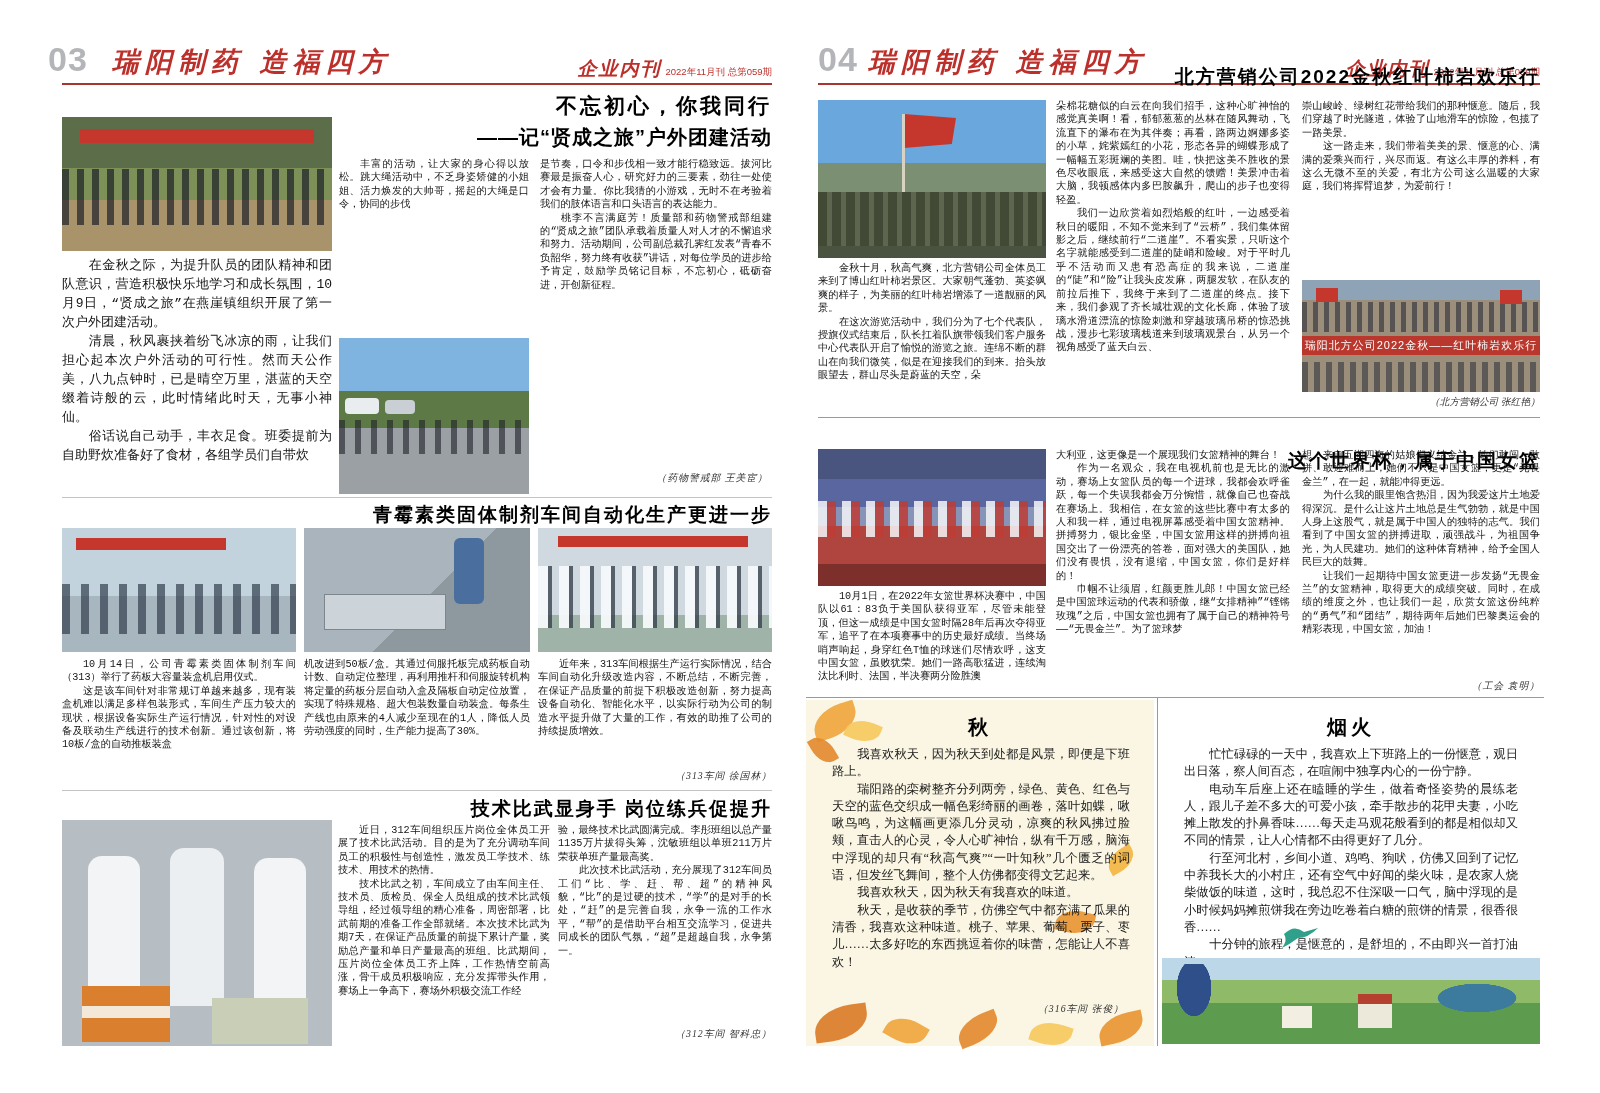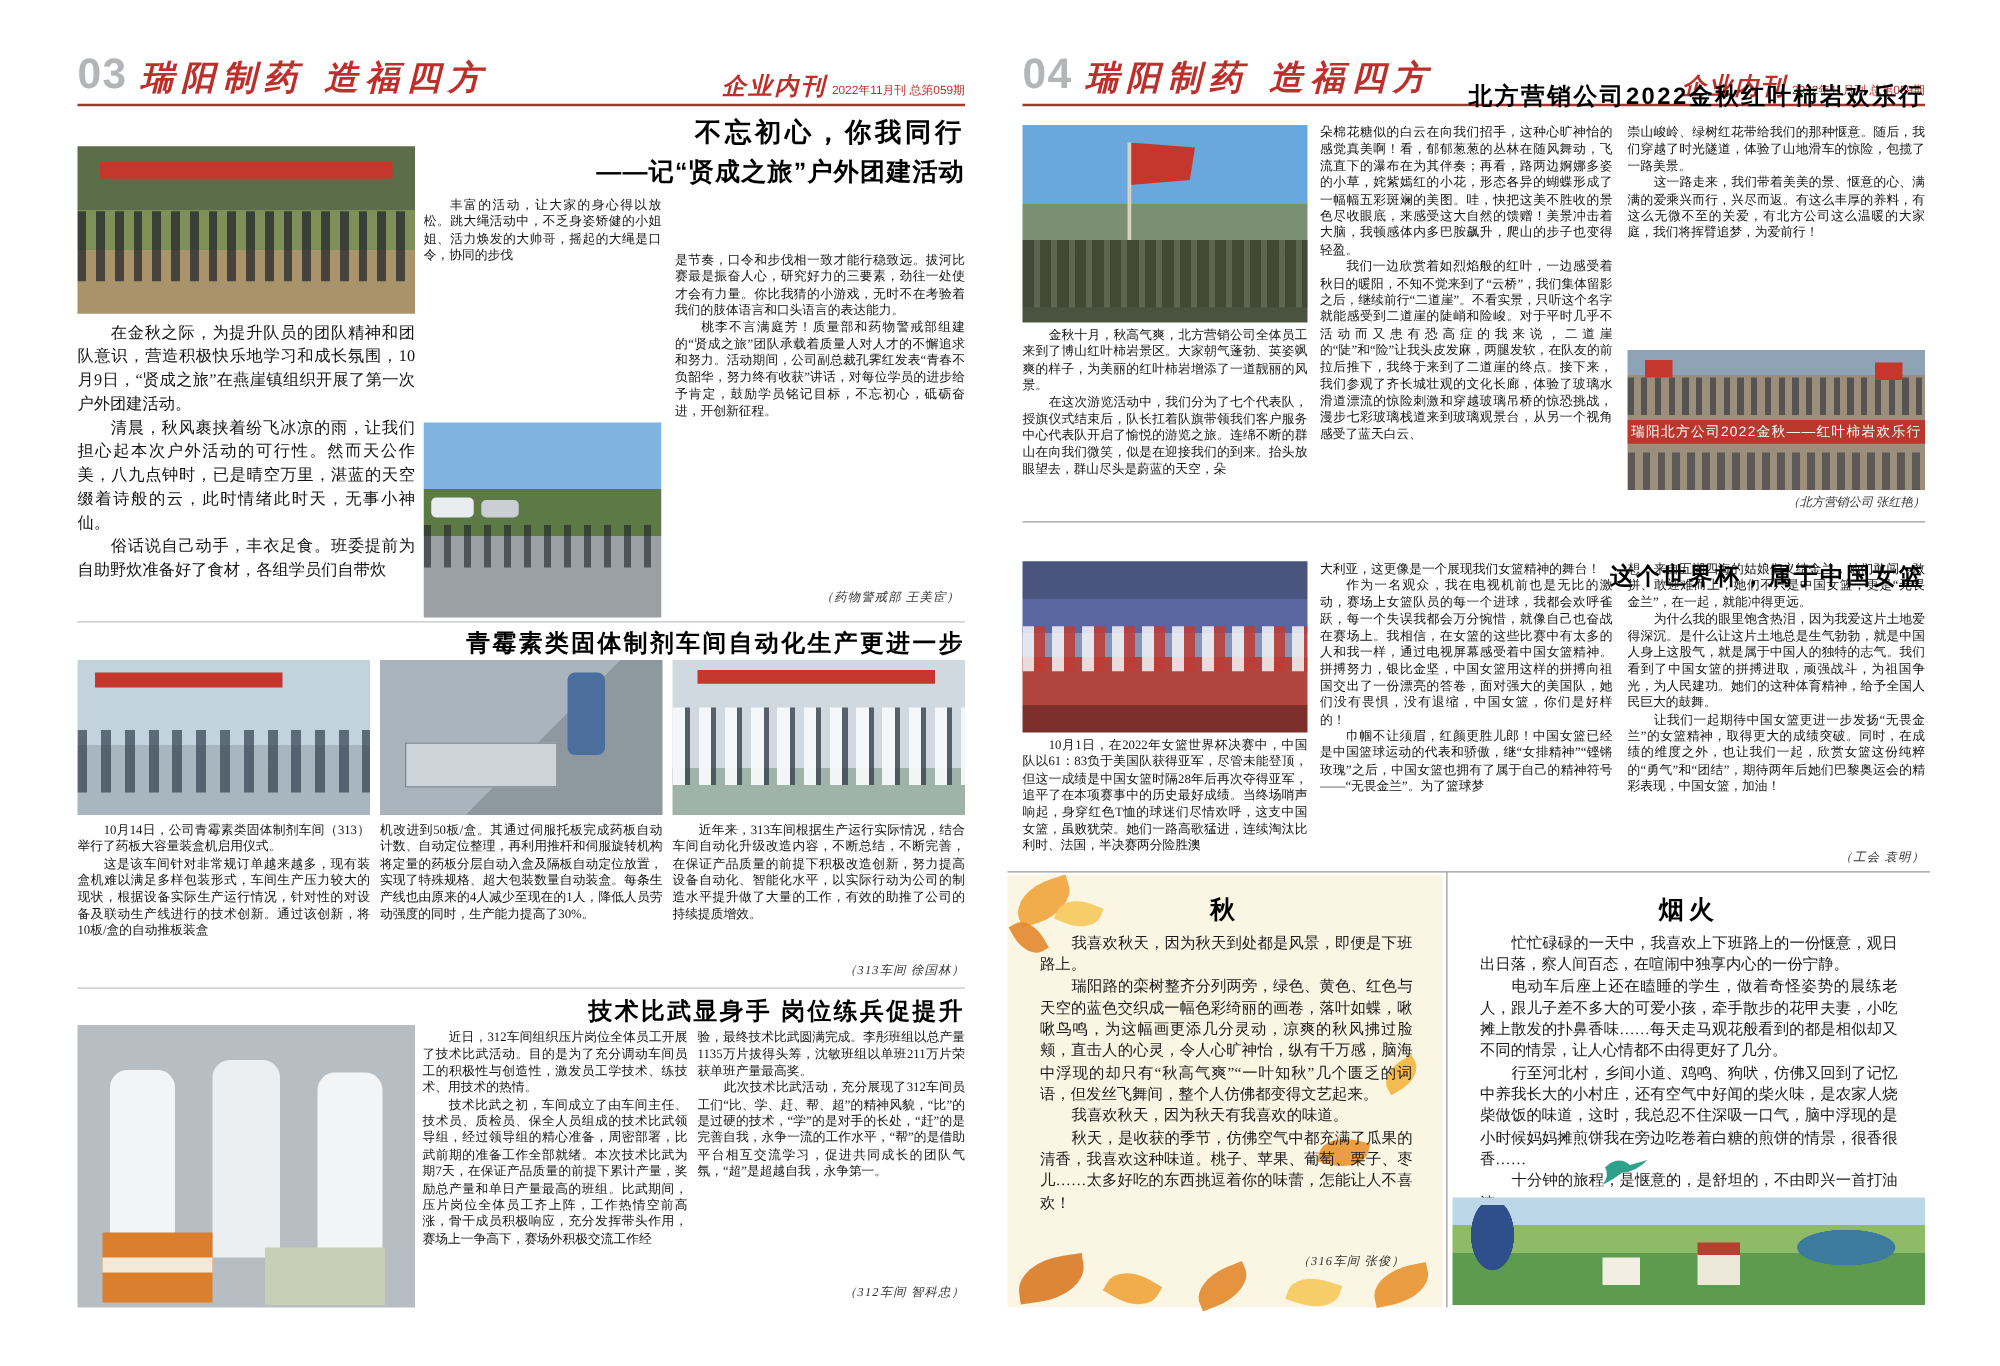--- a/index.html
+++ b/index.html
@@ -13,21 +13,21 @@
   .issue .ilabel{font-family:"DejaVu Serif",serif;font-style:italic;font-weight:bold;font-size:19px;letter-spacing:2px;}
   .issue .iinfo{font-family:"Liberation Sans",sans-serif;font-size:9.5px;margin-left:4px;}
   .redrule{background:#a8352e;height:2px;}
   .grayrule{background:#9a9a9a;height:1px;}
   
   .h-main{font-family:"Liberation Sans","DejaVu Sans",sans-serif;font-weight:bold;color:#000;text-align:right;}
   .t21{font-size:21px;letter-spacing:3px;}
   .t19{font-size:19px;letter-spacing:2px;}
   .t16{font-size:20px;letter-spacing:1px;}
   
-  .bodycol{font-size:10.2px;line-height:13.4px;text-align:justify;overflow:hidden;color:#141414;}
+  .bodycol{font-size:10.2px;line-height:13.4px;text-align:justify;overflow:hidden;color:#141414;font-family:Liberation Mono, monospace;}
   .bodycol .para{margin:0;text-indent:2.05em;}
   .bodycol .noind{text-indent:0;}
   .big .para{font-size:13px;line-height:19px;}
   .sig{font-size:9.8px;color:#333;text-align:right;letter-spacing:1px;font-style:italic;}
   .cap{font-size:9.8px;color:#333;text-align:right;font-style:italic;}
   
   .photo{overflow:hidden;}
   .banner{position:absolute;background:#c5372d;}
   
   .card{box-sizing:border-box;}
@@ -39,21 +39,21 @@
   .vdiv{background:#9a9a9a;width:1px;}
   .ovl{position:absolute;left:0;right:0;text-align:center;color:#fff;font-size:11px;letter-spacing:1px;
        background:rgba(190,40,30,.85);padding:2px 0;font-family:"Liberation Sans",sans-serif;}
 </style>
 </head>
 <body>
 
 <div id="canvas">
 
   <section>
-    <div class="abs pnum" style="left:62px;top:40px;">03</div>
+    <div class="abs pnum" style="left:48px;top:40px;">03</div>
     <div class="abs brand" style="left:112px;top:44px;">瑞阳制药 造福四方</div>
     <div class="abs issue" style="left:540px;top:56px;width:232px;">
       <span class="ilabel">企业内刊</span><span class="iinfo">2022年11月刊 总第059期</span>
     </div>
     <div class="abs redrule" style="left:62px;top:83px;width:710px;"></div>
 
     <div class="abs h-main t21" style="left:340px;top:92px;width:432px;">不忘初心，你我同行</div>
     <div class="abs h-main t16" style="left:340px;top:124px;width:432px;">——记“贤成之旅”户外团建活动</div>
 
     <div class="abs photo" style="left:62px;top:117px;width:270px;height:134px;background:linear-gradient(180deg,#5c6e49 0 38%,#7d9058 38% 62%,#a9936b 62% 100%);">
@@ -69,21 +69,21 @@
     <div class="abs bodycol" style="left:339px;top:158px;width:190px;height:178px;">
         <p class="para">丰富的活动，让大家的身心得以放松。跳大绳活动中，不乏身姿矫健的小姐姐、活力焕发的大帅哥，摇起的大绳是口令，协同的步伐</p>
       </div>
 
     <div class="abs photo" style="left:339px;top:338px;width:190px;height:156px;background:linear-gradient(180deg,#7fb3e0 0 34%,#5d7a46 34% 58%,#9aa0a3 58% 100%);">
       <div style="position:absolute;left:6px;top:60px;width:34px;height:16px;background:#e9edf0;border-radius:4px;"></div>
       <div style="position:absolute;left:46px;top:62px;width:30px;height:14px;background:#c9cfd4;border-radius:4px;"></div>
       <div style="position:absolute;left:0;top:82px;width:100%;height:34px;background:repeating-linear-gradient(90deg,rgba(30,32,40,.6) 0 6px,rgba(0,0,0,0) 6px 16px);"></div>
     </div>
 
-    <div class="abs bodycol" style="left:540px;top:158px;width:232px;height:312px;margin-top:44px;">
+    <div class="abs bodycol" style="left:540px;top:158px;width:232px;height:312px;">
         <p class="para noind">是节奏，口令和步伐相一致才能行稳致远。拔河比赛最是振奋人心，研究好力的三要素，劲往一处使才会有力量。你比我猜的小游戏，无时不在考验着我们的肢体语言和口头语言的表达能力。</p>
         <p class="para">桃李不言满庭芳！质量部和药物警戒部组建的“贤成之旅”团队承载着质量人对人才的不懈追求和努力。活动期间，公司副总裁孔霁红发表“青春不负韶华，努力终有收获”讲话，对每位学员的进步给予肯定，鼓励学员铭记目标，不忘初心，砥砺奋进，开创新征程。</p>
       </div>
     <div class="abs sig" style="left:540px;top:472px;width:228px;">（药物警戒部 王美宦）</div>
 
     <div class="abs grayrule" style="left:62px;top:497px;width:710px;background:#c4c4c4;"></div>
 
     <div class="abs h-main t19" style="left:62px;top:502px;width:710px;">青霉素类固体制剂车间自动化生产更进一步</div>
 
     <div class="abs photo" style="left:62px;top:528px;width:234px;height:124px;background:linear-gradient(180deg,#c3d3de 0 55%,#a8b6c0 55% 100%);">

